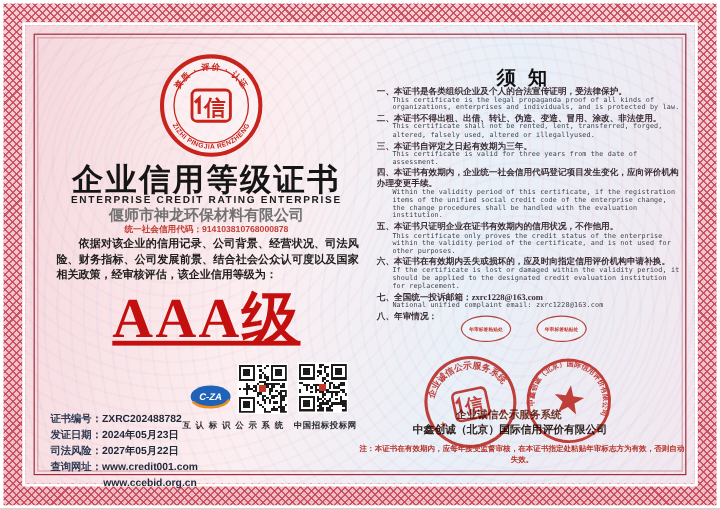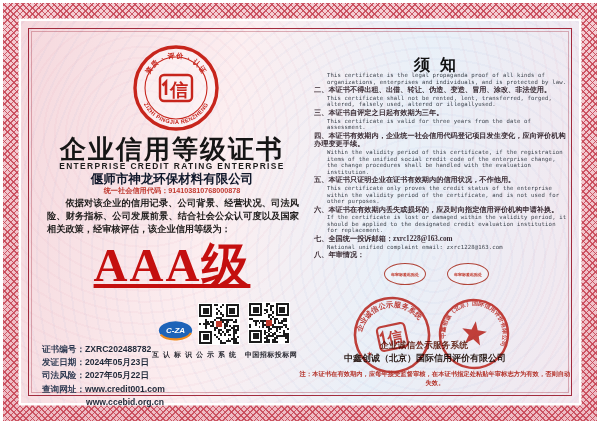--- a/index.html
+++ b/index.html
@@ -19,21 +19,21 @@
       linear-gradient(100deg,#f5d8dd 0%,#fceef0 36%,#e9f0f8 66%,#f3e7ee 100%);}
   .rule{position:absolute;inset:28px;border:1.2px solid #a22c3e;pointer-events:none;}
   .rule::after{content:"";position:absolute;inset:2px;border:1px solid rgba(162,44,62,.35);}
   .abs{position:absolute;}
   .serif{font-family:"Liberation Serif",serif;}
   
   .title{left:38px;top:132px;width:268px;text-align:center;font-weight:900;font-size:26px;
          letter-spacing:2px;color:#151515;}
   .title-en{left:38px;top:161px;width:268px;text-align:center;font-weight:700;font-size:8.4px;
          letter-spacing:1.4px;color:#1c1c1c;}
-  .company{left:38px;top:171px;width:268px;text-align:center;font-weight:800;font-size:12.5px;color:#0f172a;}
+  .company{left:38px;top:171px;width:268px;text-align:center;font-weight:800;font-size:12.5px;color:#737373;}
   .code{left:38px;top:186px;width:268px;text-align:center;font-weight:700;font-size:7.2px;color:#c03a30;}
   .statement{left:47px;top:197px;width:252px;font-size:9.2px;line-height:13px;color:#22201f;
          text-indent:2em;text-align:justify;font-weight:600;}
   .rating{left:38px;top:234px;width:268px;text-align:center;font-weight:900;font-size:47px;
          letter-spacing:2px;color:#c40f0f;text-decoration:underline;}
   .info{left:42px;top:303px;width:150px;font-size:8.6px;font-weight:700;color:#2e3a52;margin-top:40px;}
   .info .row{line-height:13.2px;white-space:nowrap;}
   .info .row .lbl{color:#2e3a52;}
   .info .row .val{color:#1f2838;}
   .info .row2{line-height:12px;padding-left:44px;}
@@ -363,20 +363,21 @@
         <rect x="9" y="9" width="3" height="3" fill="#c0392b"></rect>
       </svg>
     </div>
   <div class="abs caption" style="left:150px;top:350px;width:92px;letter-spacing:4px">互认标识公示系统</div>
   <div class="abs caption" style="left:244px;top:350px;width:54px;letter-spacing:.5px">中国招标投标网</div>
 
   <div class="abs serif notice-h">须知</div>
 
   <div class="abs notice">
     <div class="n-item">
+      <div class="n-cn"><span>一、</span><span>本证书是各类组织企业及个人的合法宣传证明，受法律保护。</span></div>
       <div class="n-en">This certificate is the legal propaganda proof of all kinds of organizations, enterprises and individuals, and is protected by law.</div>
       </div>
     <div class="n-item">
       <div class="n-cn"><span>二、</span><span>本证书不得出租、出借、转让、伪造、变造、冒用、涂改、非法使用。</span></div>
       <div class="n-en">This certificate shall not be rented, lent, transferred, forged, altered, falsely used, altered or illegallyused.</div>
       </div>
     <div class="n-item">
       <div class="n-cn"><span>三、</span><span>本证书自评定之日起有效期为三年。</span></div>
       <div class="n-en">This certificate is valid for three years from the date of assessment.</div>
       </div>

